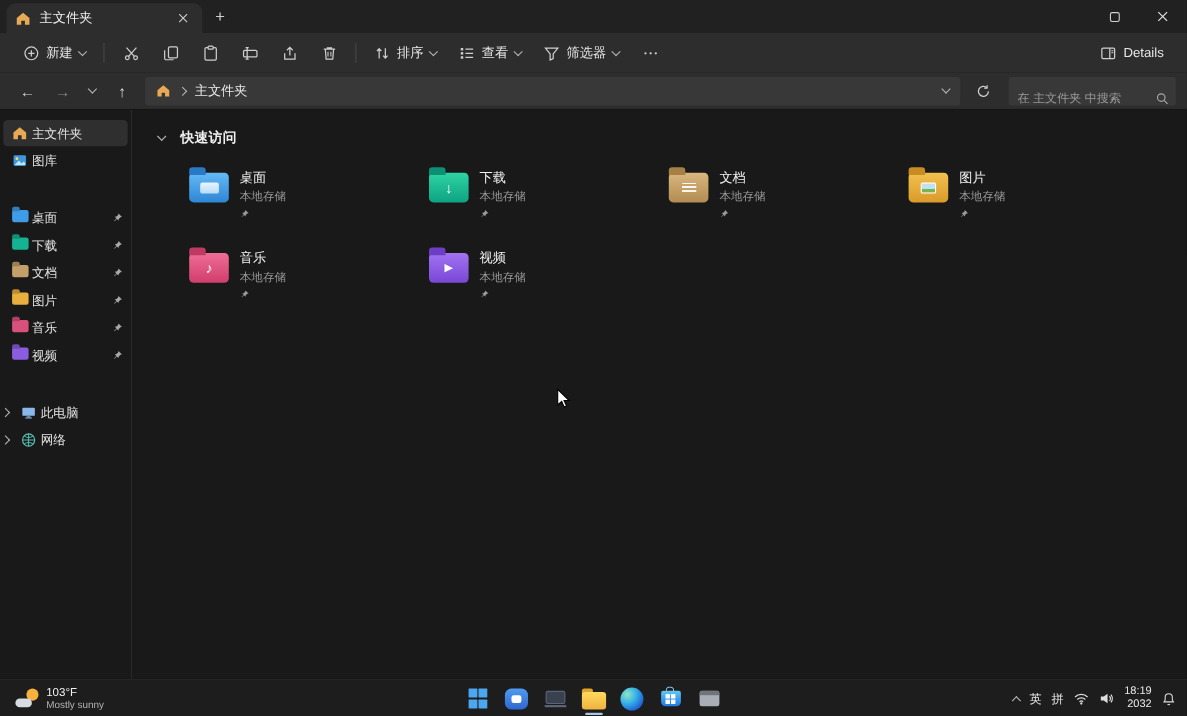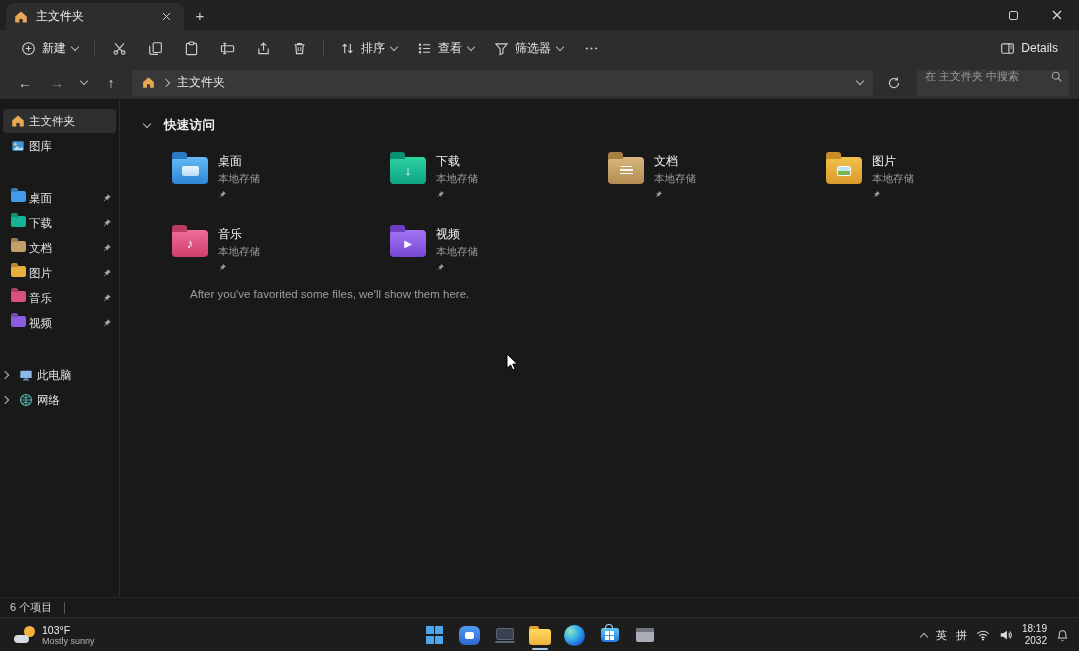--- a/index.html
+++ b/index.html
@@ -42,21 +42,21 @@
   
   .addressrow { height:34px; background:#2d2d2d; display:flex; align-items:center; padding:0 10px; gap:2px;
                 border-bottom:1px solid #161616; flex:0 0 auto; }
   .navbtn { width:30px; height:28px; display:flex; align-items:center; justify-content:center; border-radius:4px;
             color:#d8d8d8; font-size:14px; }
   .navbtn.dim { color:#8a8a8a; }
   .navbtn.small { width:20px; }
   .breadcrumb { flex:1; height:26px; background:#383838; border-radius:3px; margin:0 4px;
                 display:flex; align-items:center; padding:0 10px; gap:8px; font-size:12px; color:#e8e8e8; }
   .bc-right { margin-left:auto; }
-  .searchbox { width:152px; height:26px; background:#383838; border-radius:3px; display:flex; align-items:flex-start;
+  .searchbox { width:152px; height:26px; background:#383838; border-radius:3px; display:flex; align-items:flex-end;
                padding:0 6px 0 8px; margin-left:6px; }
   .searchbox input { flex:1; min-width:0; background:transparent; border:none; outline:none; color:#ddd;
                font-size:11px; font-family:inherit; }
   .searchbox input::placeholder, .tb-search input::placeholder { color:#9a9a9a; }
 
   
   .wbody { flex:1; display:flex; min-height:0; }
   .sidebar { width:120px; border-right:1px solid #2a2a2a; padding:8px 3px 0 3px; flex:0 0 auto; }
   .side-item { position:relative; height:24px; display:flex; align-items:center; gap:7px; padding:0 4px 0 26px;
                border-radius:4px; margin:1px 0; font-size:11.5px; color:#e2e2e2; }
@@ -464,28 +464,23 @@
           <div class="t-meta">
             <span class="t-name">视频</span>
             <span class="t-sub">本地存储</span>
             <svg class="t-pin" width="9" height="9" viewBox="0 0 16 16">
                 <path d="M9.2 1.8 14.2 6.8 12 7.3 9.6 9.7 9.2 12 6.8 9.6 3.4 13 2.8 12.4 6.2 9 3.8 6.6 6.2 6.2 8.6 3.8z" fill="#9a9a9a"></path>
               </svg>
           </div>
         </div>
       </div>
 
-      <div class="fav-empty">After you've favorited some files, we'll show them here.</div>
-    </div>
-  </div>
-
-  <div class="statusbar">
-    <span>6 个项目</span>
-    <span class="sb-sep"></span>
-  </div>
+    </div>
+  </div>
+
 </div>
 
 <div class="taskbar">
   <div class="tb-left">
     <span class="wx">
         <span class="sun"></span>
         <span class="cloud"></span>
       </span>
     <span class="wx-text">
       <span class="wx-temp">103°F</span>

